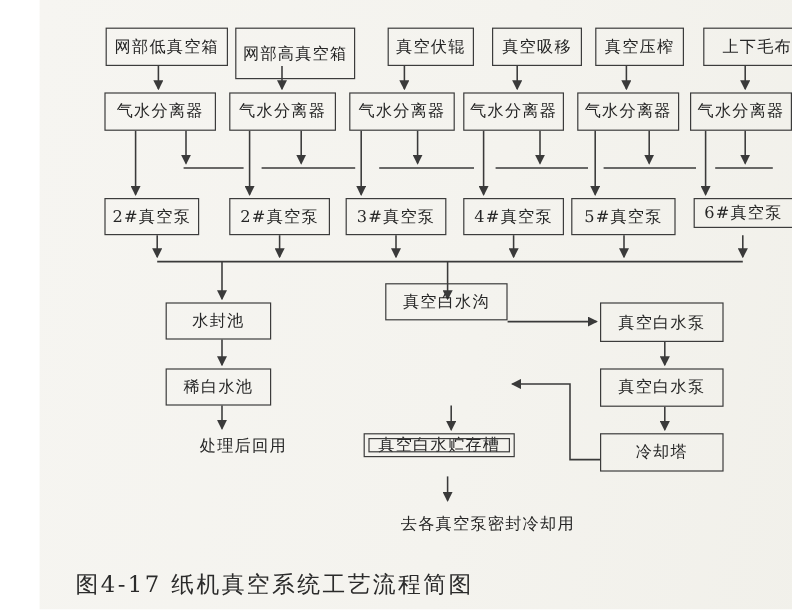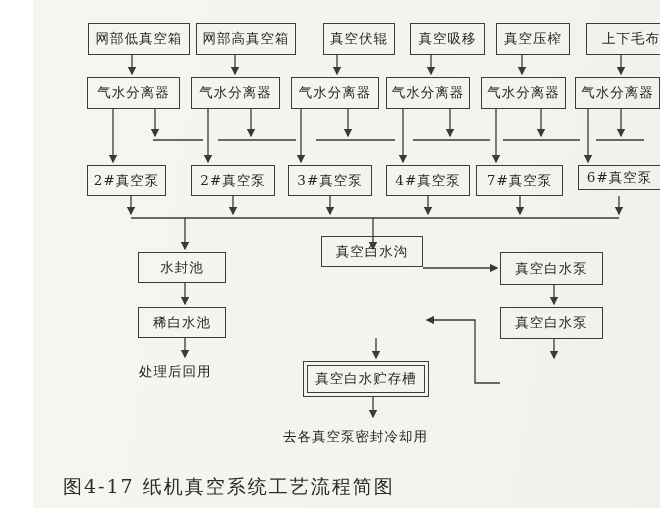--- a/index.html
+++ b/index.html
@@ -25,21 +25,21 @@
   }
   .box.double{
     outline:1.2px solid #3c3c3c;
     outline-offset:-5px;
     border-width:1.8px;
   }
   .note{
     position:absolute;
     font-size:13.5px;
     letter-spacing:1px;
-    text-align:left;
+    text-align:right;
     white-space:nowrap;
   }
   .caption{
     position:absolute;
     left:30px;top:474px;width:630px;
     text-align:left;
     font-size:19px;
     letter-spacing:2px;
     color:#2b2b2b;
   }
@@ -106,46 +106,47 @@
 
       <path d="M467,383 L442,383 L442,320 L394,320" marker-end="url(#arr)"></path>
 
       <line x1="343" y1="338" x2="343" y2="358" marker-end="url(#arr)"></line>
 
       <line x1="340" y1="397" x2="340" y2="417" marker-end="url(#arr)"></line>
     </g>
   </svg>
 
   <div class="box" style="left:55px;top:23px;width:102px;height:32px">网部低真空箱</div>
-  <div class="box" style="left:163px;top:23px;width:100px;height:32px">网部高真空箱</div>
+  <div class="box" style="left:163px;top:23px;width:100px;height:43px">网部高真空箱</div>
   <div class="box" style="left:290px;top:23px;width:72px;height:32px">真空伏辊</div>
   <div class="box" style="left:463px;top:23px;width:74px;height:32px">真空压榨</div>
   <div class="box" style="left:377px;top:23px;width:75px;height:32px">真空吸移</div>
   <div class="box" style="left:553px;top:23px;width:90px;height:32px">上下毛布</div>
 
   <div class="box" style="left:54px;top:77px;width:93px;height:32px">气水分离器</div>
   <div class="box" style="left:158px;top:77px;width:89px;height:32px">气水分离器</div>
   <div class="box" style="left:258px;top:77px;width:88px;height:32px">气水分离器</div>
   <div class="box" style="left:353px;top:77px;width:84px;height:32px">气水分离器</div>
   <div class="box" style="left:448px;top:77px;width:85px;height:32px">气水分离器</div>
   <div class="box" style="left:542px;top:77px;width:85px;height:32px">气水分离器</div>
 
   <div class="box" style="left:54px;top:165px;width:79px;height:31px">2#真空泵</div>
   <div class="box" style="left:158px;top:165px;width:84px;height:31px">2#真空泵</div>
   <div class="box" style="left:255px;top:165px;width:84px;height:31px">3#真空泵</div>
   <div class="box" style="left:353px;top:165px;width:84px;height:31px">4#真空泵</div>
-  <div class="box" style="left:443px;top:165px;width:87px;height:31px">7#真空泵</div>
+  <div class="box" style="left:443px;top:165px;width:87px;height:31px">5#真空泵</div>
   <div class="box" style="left:545px;top:165px;width:83px;height:25px">6#真空泵</div>
 
   <div class="box" style="left:105px;top:252px;width:88px;height:31px">水封池</div>
   <div class="box" style="left:105px;top:307px;width:88px;height:31px">稀白水池</div>
   <div class="note" style="left:106px;top:363px;width:100px">处理后回用</div>
 
   <div class="box" style="left:288px;top:236px;width:102px;height:31px">真空白水沟</div>
-  <div class="box double" style="left:270px;top:361px;width:126px;height:36px">真空白水贮存槽</div>
+  <div class="box double" style="left:270px;top:361px;width:126px;height:20px">真空白水贮存槽</div>
   <div class="note" style="left:250px;top:428px;width:196px">去各真空泵密封冷却用</div>
 
   <div class="box" style="left:467px;top:252px;width:103px;height:33px">真空白水泵</div>
   <div class="box" style="left:467px;top:307px;width:103px;height:32px">真空白水泵</div>
+  <div class="box" style="left:467px;top:361px;width:103px;height:32px">冷却塔</div>
 
   <div class="caption">图4-17  纸机真空系统工艺流程简图</div>
 
 </div>
 
 </body></html>

